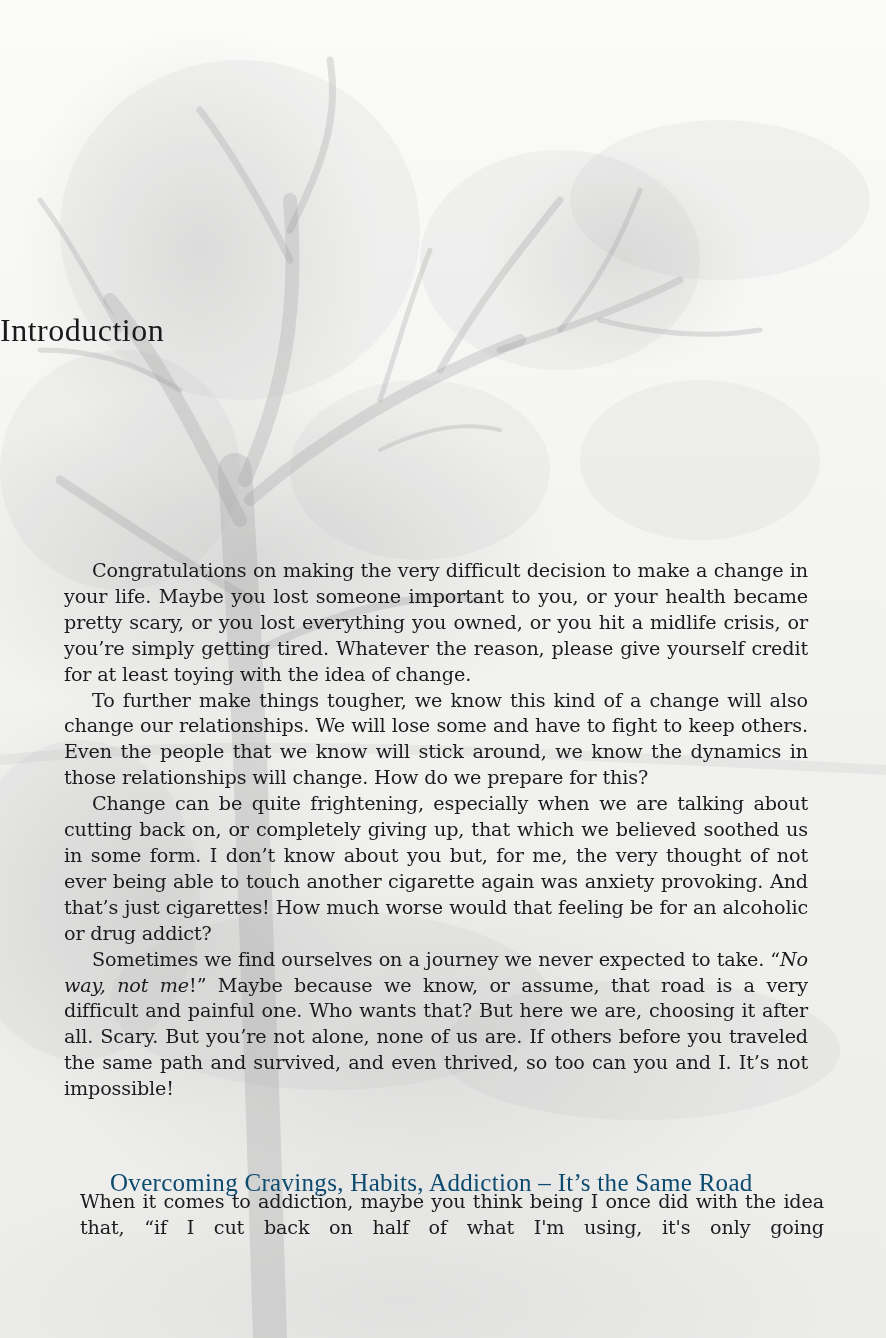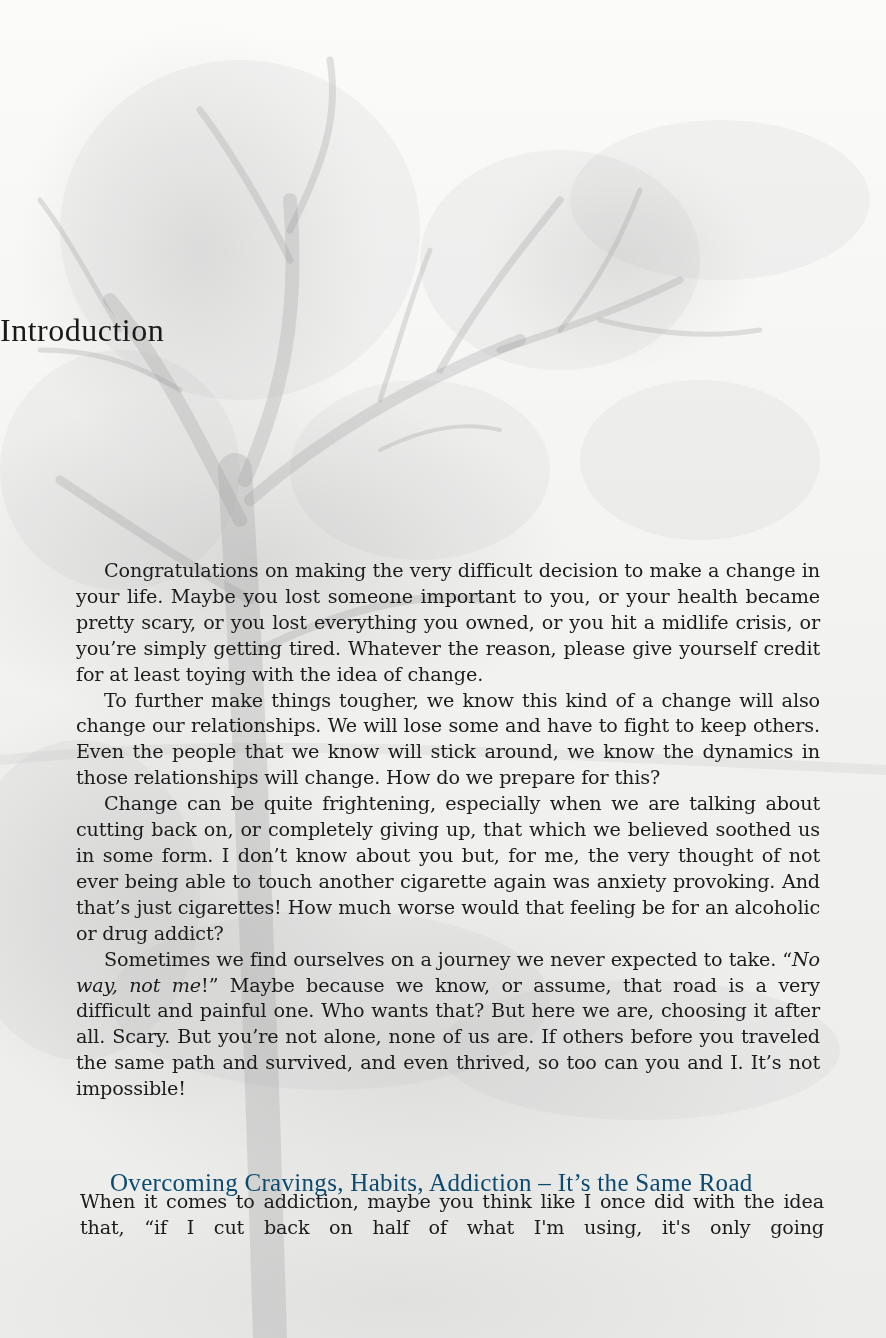--- a/index.html
+++ b/index.html
@@ -20,21 +20,21 @@
       linear-gradient(180deg, #fbfbfa 0%, #f1f1f0 55%, #ececeb 100%);
   }
   .bg svg { position: absolute; left: 0; top: 0; }
   .page { position: absolute; inset: 0; z-index: 1; }
   .chapter-title {
     position: absolute; top: 312px; left: 0; width: 886px; 
     font-family: "Liberation Serif", serif; font-size: 32px; color: #1a1a1a;
     margin: 0; font-weight: normal; letter-spacing: 0.5px;
   }
   .body-text {
-    position: absolute; left: 76px; top: 558px; width: 744px;
+    position: absolute; left: 64px; top: 558px; width: 744px;
     font-family: "DejaVu Serif", serif; font-size: 19.2px; line-height: 25.9px;
     color: #1c1c1c; text-align: justify; text-align-last: left;
     letter-spacing: -0.15px;
   }
   .body-text p { margin: 0; text-indent: 28px; }
   .body-text p .it { font-style: italic; }
   .section-heading {
     position: absolute; left: 92px; top: 1151px; width: 760px;
     font-family: "Liberation Serif", serif; font-size: 25px; color: #0c4a6e;
     margin: 18px; font-weight: normal; letter-spacing: 0.3px; white-space: nowrap;
@@ -91,15 +91,15 @@
   <div class="body-text">
     <p>Congratulations on making the very difficult decision to make a change in your life. Maybe you lost someone important to you, or your health became pretty scary, or you lost everything you owned, or you hit a midlife crisis, or you’re simply getting tired. Whatever the reason, please give yourself credit for at least toying with the idea of change.</p>
     <p>To further make things tougher, we know this kind of a change will also change our relationships. We will lose some and have to fight to keep others. Even the people that we know will stick around, we know the dynamics in those relationships will change. How do we prepare for this?</p>
     <p>Change can be quite frightening, especially when we are talking about cutting back on, or completely giving up, that which we believed soothed us in some form. I don’t know about you but, for me, the very thought of not ever being able to touch another cigarette again was anxiety provoking. And that’s just cigarettes! How much worse would that feeling be for an alcoholic or drug addict?</p>
     <p><span>Sometimes we find ourselves on a journey we never expected to take. “</span><span class="it">No way, not me</span><span>!” Maybe because we know, or assume, that road is a very difficult and painful one. Who wants that? But here we are, choosing it after all. Scary. But you’re not alone, none of us are. If others before you traveled the same path and survived, and even thrived, so too can you and I. It’s not impossible!</span></p>
   </div>
 
   <h2 class="section-heading">Overcoming Cravings, Habits, Addiction – It’s the Same Road</h2>
 
   <div class="section-text">
-    <p>When it comes to addiction, maybe you think like I once did with the idea that, “if I cut back on half of what I'm using, it's only going</p>
+    <p>When it comes to addiction, maybe you think being I once did with the idea that, “if I cut back on half of what I'm using, it's only going</p>
   </div>
 </div>
 
 </body></html>

